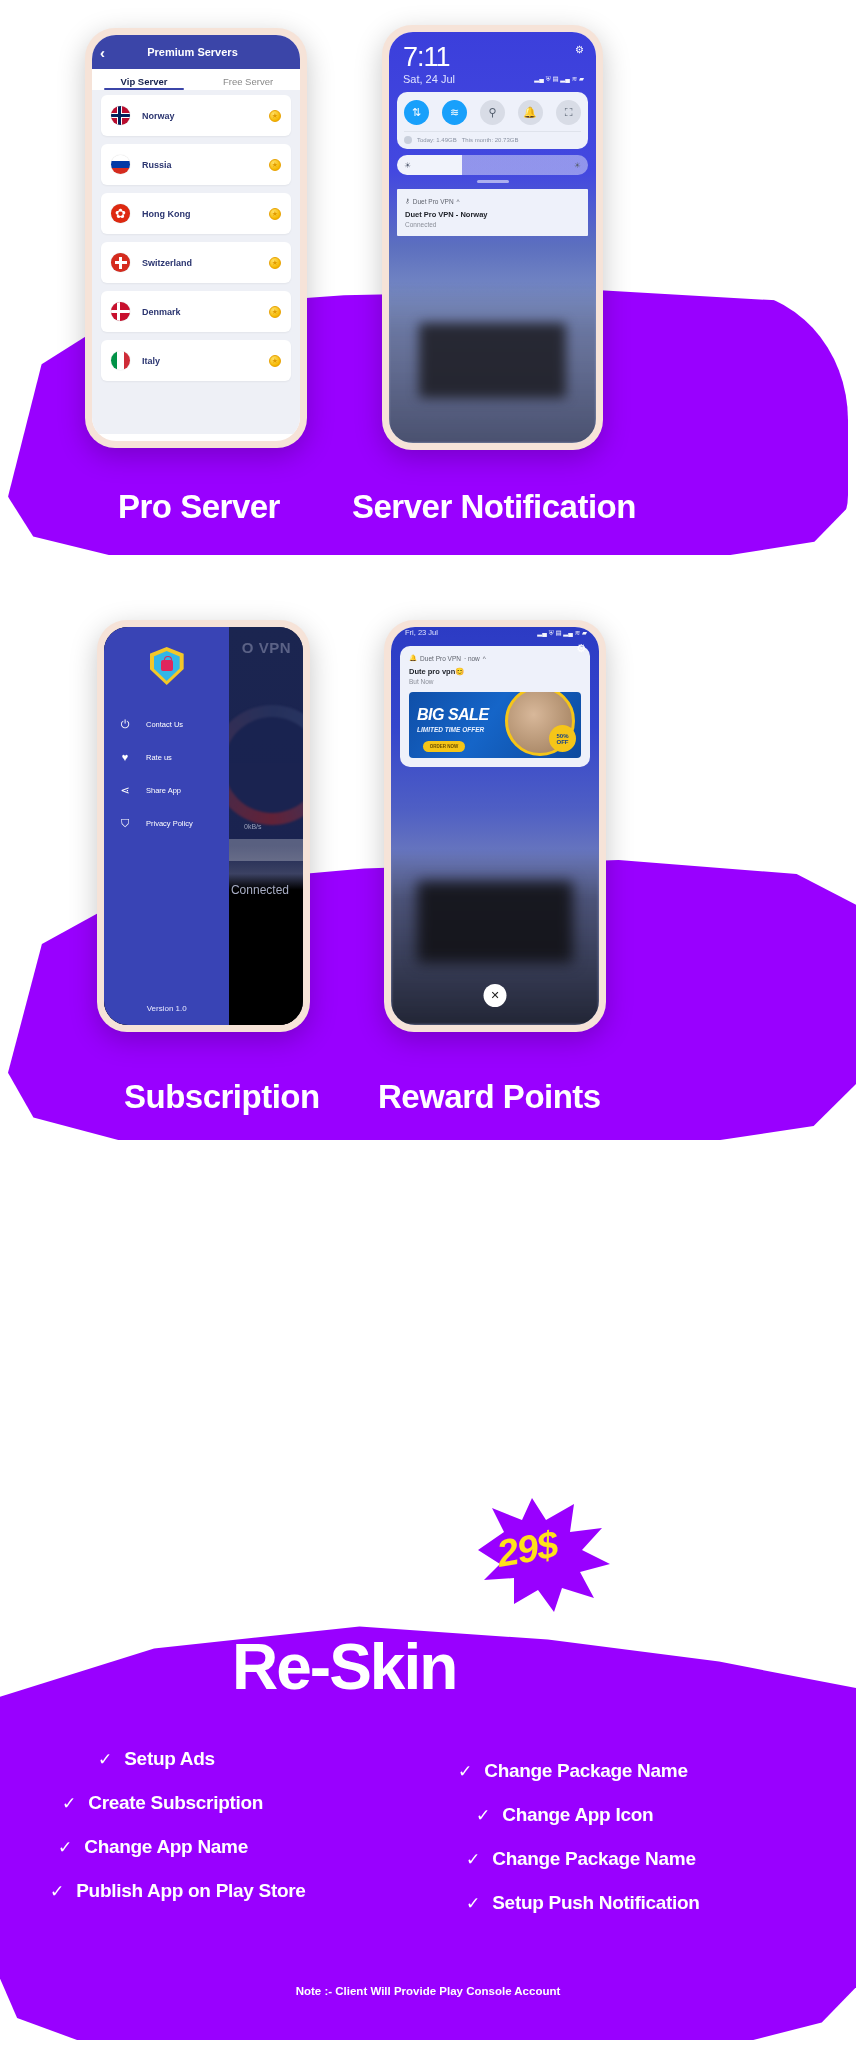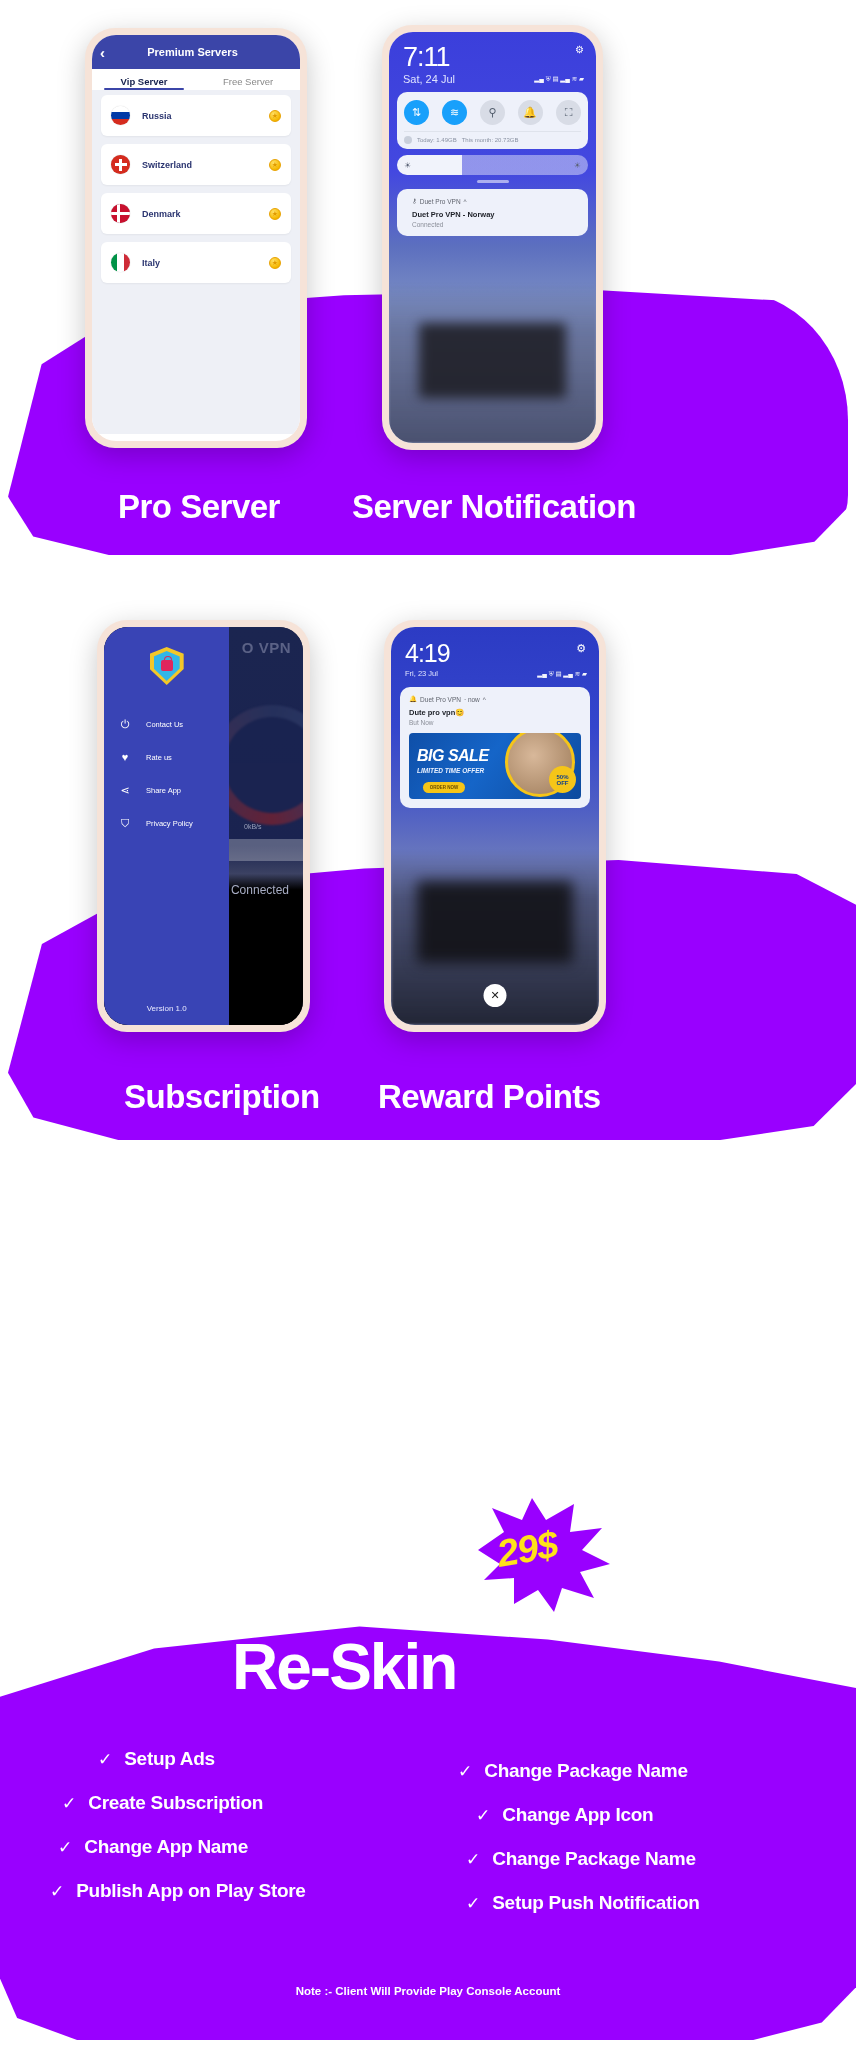--- a/index.html
+++ b/index.html
@@ -135,21 +135,21 @@
   }
   .qs-dot { width: 8px; height:8px; border-radius:50%; background:#c9cfdb; }
   .p2-bright {
     margin: 6px 8px 0; height: 20px; border-radius: 10px;
     background: linear-gradient(90deg, #f1f3fb 0 34%, rgba(241,243,251,0.45) 34%);
     display:flex; align-items:center; justify-content:space-between; padding:0 7px;
     font-size: 8px; color:#5a6275;
   }
   .p2-handle { width: 32px; height: 3px; border-radius: 2px; background: rgba(255,255,255,0.55); margin: 5px auto 0;}
   .p2-notif {
-    margin: 6px 8px 0; background: #eef1fa; border-radius: 10px; padding: 8px 15px;
+    margin: 6px 8px 0; background: #eef1fa; border-radius: 1px; padding: 8px 8px;
   }
   .notif-head { display:flex; align-items:center; gap:3px; font-size: 6.5px; color:#60646e; }
   .notif-title { font-size: 7.5px; font-weight: bold; color:#1c1f26; margin-top: 5px;}
   .notif-sub { font-size: 6.5px; color: #8b8f99; margin-top: 2px;}
   .p2-blur {
     position:absolute; left:0; right:0; bottom:0; height: 160px;
     background: linear-gradient(180deg, rgba(120,133,175,0.0), rgba(90,100,140,0.65) 30%, rgba(60,66,96,0.85));
     filter: blur(1px);
   }
   .p2-blurbox {
@@ -320,22 +320,35 @@
     <div class="p1-appbar">
       <span class="p1-back">‹</span>
       <span class="p1-title">Premium Servers</span>
     </div>
     <div class="p1-tabs">
       <div class="p1-tab active">Vip Server</div>
       <div class="p1-tab">Free Server</div>
     </div>
     <div class="p1-list" id="server-list">
         <div class="p1-row">
+          <span class="flag f-no">
+            <i></i>
+            <b></b>
+          </span>
+          <span class="p1-cname">Norway</span>
+          <span class="coin"></span>
+        </div>
+        <div class="p1-row">
           <span class="flag f-ru"><i></i><b></b></span>
           <span class="p1-cname">Russia</span>
+          <span class="coin"></span>
+        </div>
+        <div class="p1-row">
+          <span class="flag f-hk"><i></i><b></b></span>
+          <span class="p1-cname">Hong Kong</span>
           <span class="coin"></span>
         </div>
         <div class="p1-row">
           <span class="flag f-ch"><i></i><b></b></span>
           <span class="p1-cname">Switzerland</span>
           <span class="coin"></span>
         </div>
         <div class="p1-row">
           <span class="flag f-dk"><i></i><b></b></span>
           <span class="p1-cname">Denmark</span>
@@ -446,21 +459,20 @@
         </div>
       <div class="drawer-ver">Version 1.0</div>
     </div>
   </div>
 </div>
 
 <div class="phone" id="phone4">
   <div class="phone-screen">
     <div class="p4-bg">
       <div class="p4-gear">⚙</div>
-      <div class="p4-time">4:19</div>
       <div class="p4-datebar">
         <span class="p4-date">Fri, 23 Jul</span>
         <span class="p2-sysicons">▂▄ ⛨ ▤ ▂▄ ≋ ▰</span>
       </div>
 
       <div class="p4-notif">
         <div class="notif-head">
           <span>🔔</span>
           <span>Duet Pro VPN</span>
           <span>· now</span>

